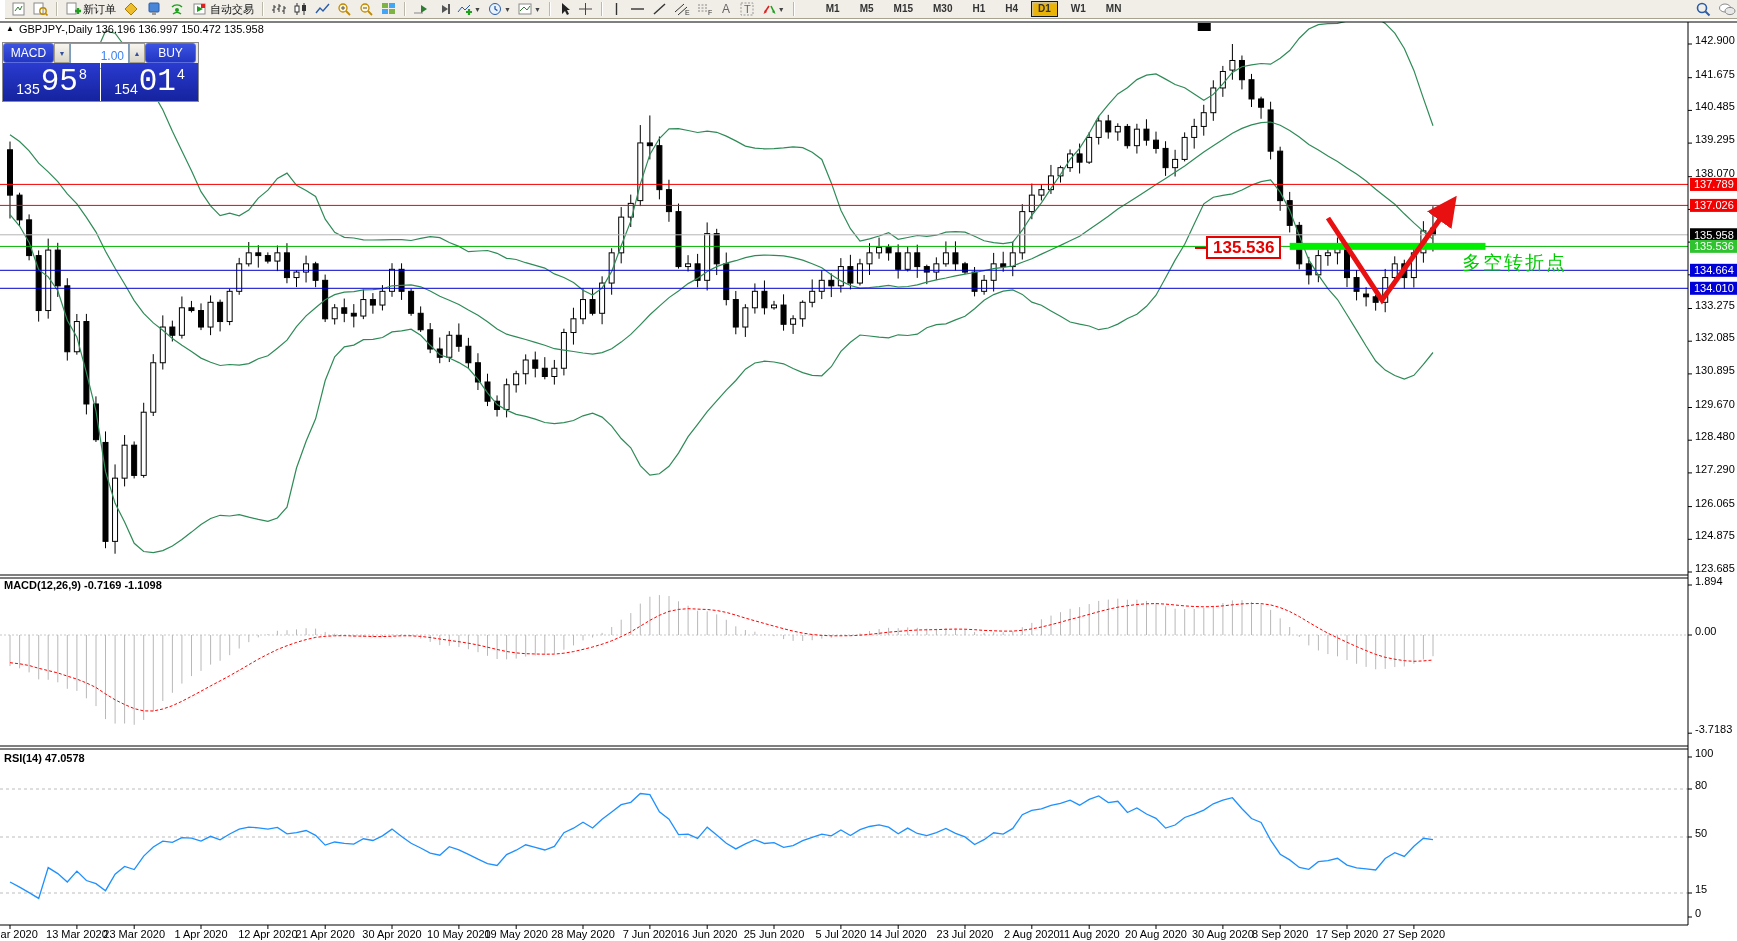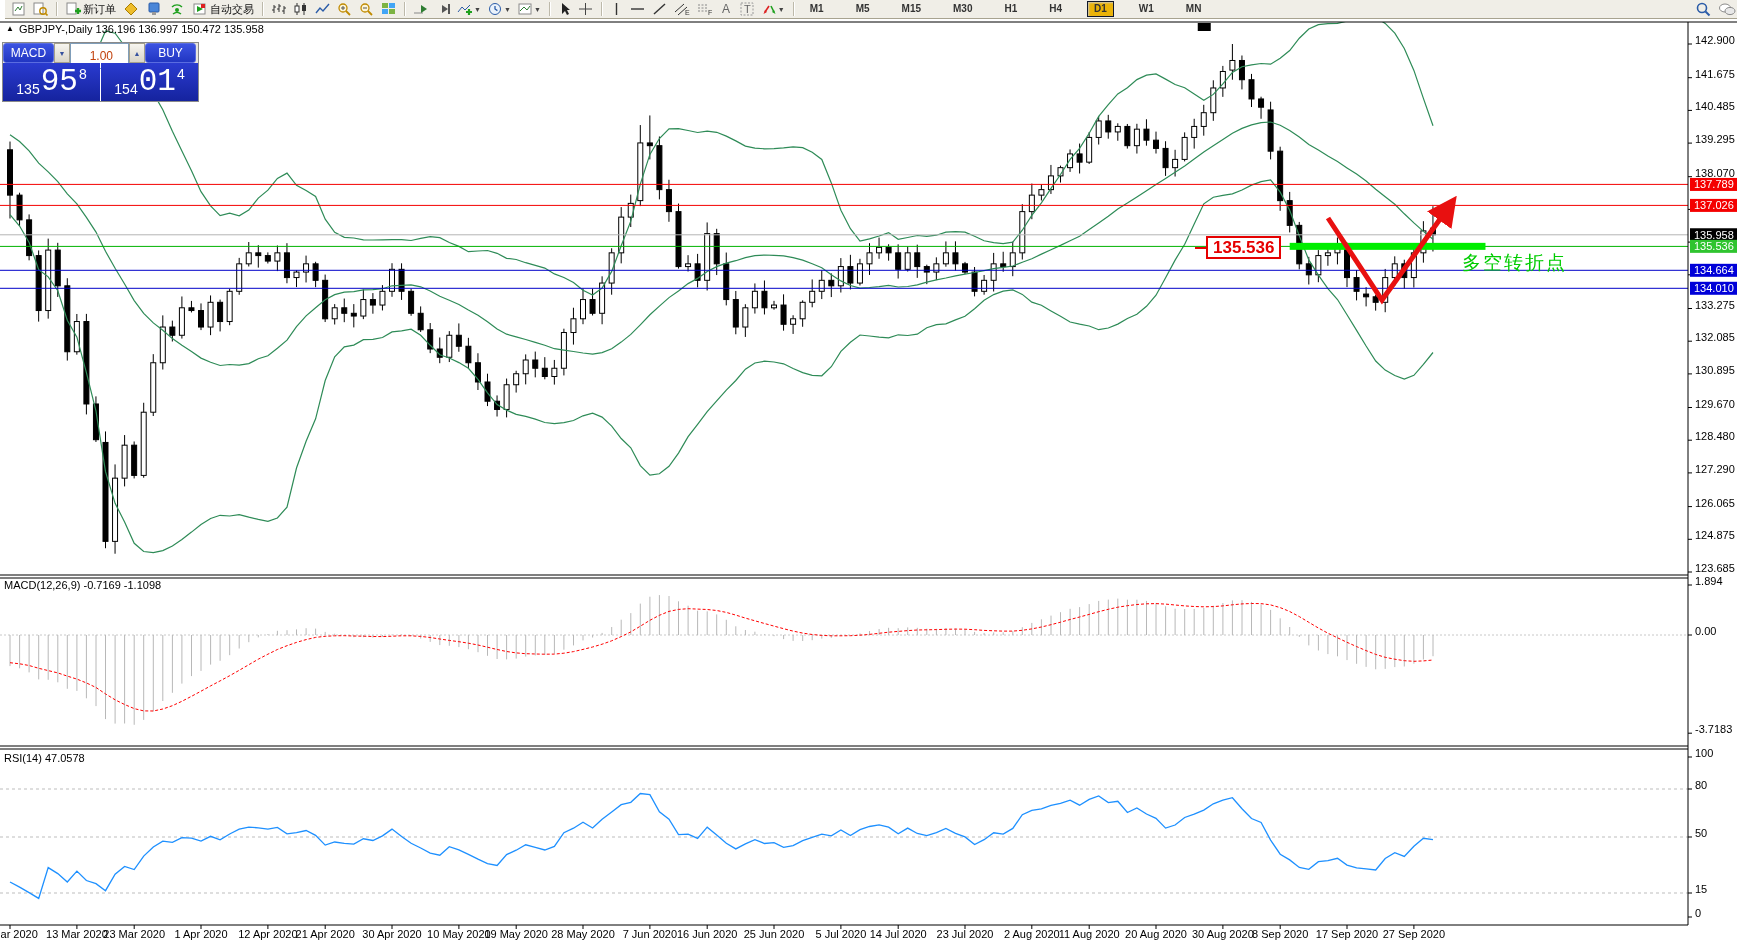--- a/index.html
+++ b/index.html
@@ -8,47 +8,47 @@
          font-family:"Liberation Sans",sans-serif;background:#fff;}
   
   .tb{position:absolute;left:5px;top:0;width:1737px;height:19px;background:#f0eee7;
       border-bottom:1px solid #a8a390;display:flex;align-items:center;padding:1px 3px;gap:1px;}
   .tbtn{height:16px;min-width:19px;display:flex;align-items:center;justify-content:center;
         padding:0 2px;border:1px solid transparent;border-radius:2px;cursor:default;}
   .tbtn svg{display:block;}
   .tlabel{font-size:11px;color:#111;margin-left:2px;white-space:nowrap;}
   .sep{width:1px;height:14px;background:#bdb9aa;box-shadow:1px 0 0 #fff;margin:0 4px;}
   .dd{font-size:7px;color:#444;margin-left:1px;}
-  .tfwrap{display:flex;align-items:center;gap:18px;margin-left:4px;}
+  .tfwrap{display:flex;align-items:center;gap:6px;margin-left:20px;}
   .tfb{font-size:10px;font-weight:bold;color:#333;padding:1px 6px;border:1px solid transparent;line-height:12px;}
   .tfb.active{background:#eab308;border:1px solid #0f172a;box-shadow:inset 1px 1px 2px #cdc8b8;}
   .tb-spacer{flex:1;}
   
   .chart-header{position:absolute;left:6px;top:23px;display:flex;align-items:center;gap:5px;
                 font-size:11px;color:#000;}
   .sym-marker{font-size:8px;line-height:8px;color:#000;}
   
   .oneclick{position:absolute;left:2px;top:42px;width:197px;border:1px solid #8a8a8a;
             background:#1b2ab2;}
   .oc-row1{display:flex;height:20px;background:#e9e6dd;}
   .oc-btn{width:51px;height:20px;display:flex;align-items:center;justify-content:center;
           color:#fff;font-size:12px;background:linear-gradient(#3c53e2,#2136c2);
           border:1px solid #5a6ce0;border-radius:3px;}
   .oc-spin{width:16px;height:20px;display:flex;align-items:center;justify-content:center;
            font-size:7px;color:#35519e;background:linear-gradient(#f7f5ef,#d9d5c9);
            border:1px solid #a5a08c;}
-  .oc-vol{width:59px;height:26px;border:1px solid #7f9db9;background:#fff;color:#c2410c;
-          font-size:12px;text-align:right;padding:0 15px;font-family:"Liberation Sans",sans-serif;}
+  .oc-vol{width:59px;height:26px;border:1px solid #7f9db9;background:#fff;color:#3b82f6;
+          font-size:12px;text-align:right;padding:0 4px;font-family:"Liberation Sans",sans-serif;}
   .oc-row2{display:flex;height:38px;background:#fff;gap:1px;}
   .oc-price{flex:1;background:linear-gradient(#2a3bd0,#15239e);color:#fff;display:flex;
             align-items:center;justify-content:center;}
   .oc-sm{font-size:14px;align-self:flex-end;margin-bottom:4px;margin-top:40px;}
   .oc-big{font-size:31px;line-height:34px;margin:0 1px;font-family:Liberation Mono, monospace;}
   .oc-sup{font-size:14px;align-self:flex-start;margin-top:3px;}
-  .pane-label{position:absolute;font-size:11px;color:#000;left:4px;}
+  .pane-label{position:absolute;font-size:11px;color:#000;left:4px;font-weight:bold;}
   .price-tag{position:absolute;left:1206px;top:236px;border:2px solid #e60000;background:#fff;
              color:#e60000;font-size:17px;line-height:19px;padding:0 5px;font-weight:bold;}
   .price-tag:before{content:"";position:absolute;left:-13px;top:9px;width:11px;height:2px;background:#e60000;}
   .turning-note{position:absolute;left:1462px;top:250px;color:#00cc00;font-size:19px;
                 font-weight:normal;letter-spacing:2px;white-space:nowrap;}
   svg text{font-family:"Liberation Sans",sans-serif;}
 </style>
 </head>
 <body>
 

